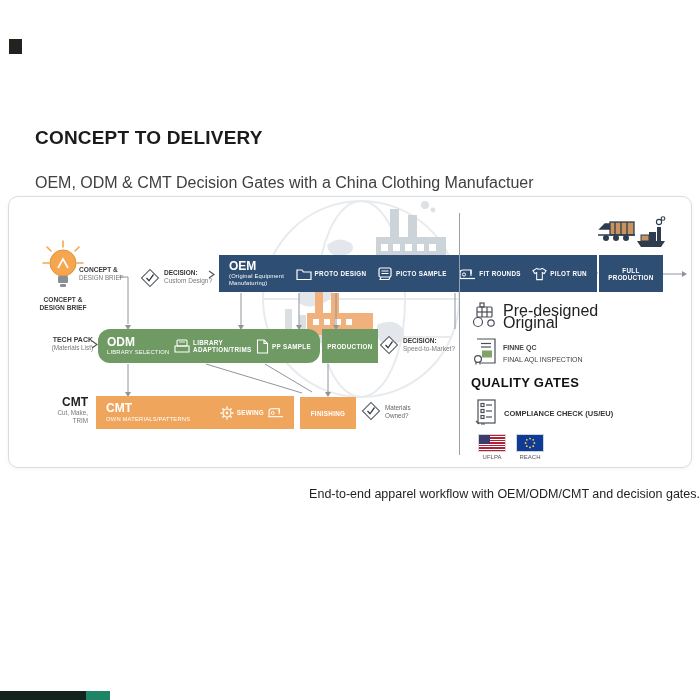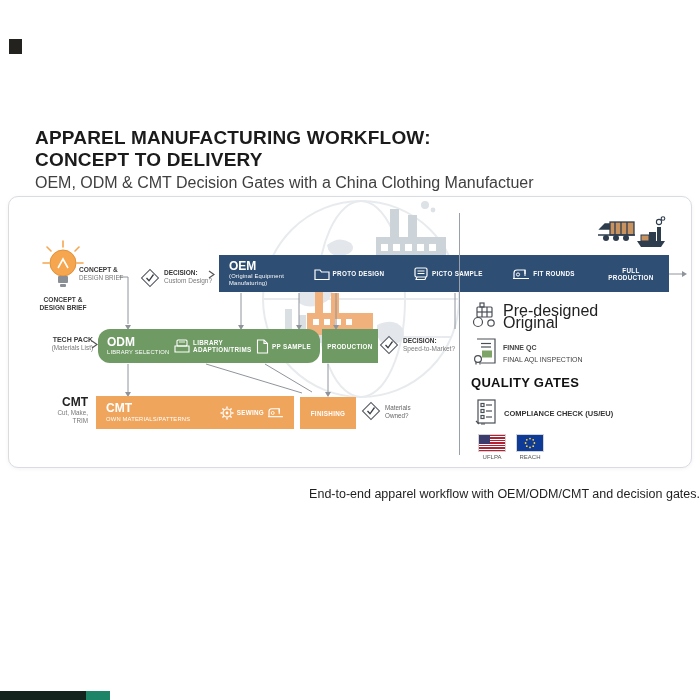--- a/index.html
+++ b/index.html
@@ -65,21 +65,20 @@
 </head>
 <body>
 
 <div class="page">
 
   <div class="artifact-a"></div>
   <div class="artifact-b"></div>
   <div class="artifact-c"></div>
 
   <div class="title">
-    <div>APPAREL MANUFACTURING WORKFLOW:</div>
     <div>CONCEPT TO DELIVERY</div>
   </div>
   <div class="subtitle">OEM, ODM &amp; CMT Decision Gates with a China Clothing Manufactuer</div>
 
   <div class="panel">
 
     <svg class="layer wm" width="684" height="272" viewBox="0 0 684 272">
       <g stroke="#e8ebee" stroke-width="2" fill="none">
         <circle cx="352" cy="102" r="98"></circle>
         <ellipse cx="352" cy="102" rx="44" ry="98"></ellipse>
@@ -206,21 +205,21 @@
       <polyline points="6.5,10 9,12.8 13.5,6.5" fill="none" stroke="#3a3f45" stroke-width="1.3"></polyline>
     </svg>
     <div class="abs" style="left:155px; top:72px;">
       <div class="dec-title">DECISION:</div>
       <div class="dec-q">Custom Design?</div>
     </div>
     <svg class="abs" style="left:199px; top:73px;" width="7" height="9" viewBox="0 0 7 9">
       <polyline points="1,1 6,4.5 1,8" fill="none" stroke="#555" stroke-width="1.2"></polyline>
     </svg>
 
-    <div class="band band-oem" style="left:210px; top:58px; width:450px; height:37px; padding:12px 10px;">
+    <div class="band band-oem" style="left:210px; top:58px; width:378px; height:37px; padding:12px 10px;">
       <div>
         <div class="bname">OEM</div>
         <div class="bsub">(Original Equipment</div>
         <div class="bsub" style="margin-top:0;">Manufaturing)</div>
       </div>
       <div class="step">
         <svg width="16" height="12" viewBox="0 0 16 12">
           <path d="M1 2 h5 l1.5 2 H15 v7.5 H1 Z" fill="none" stroke="#fff" stroke-width="1.2"></path>
         </svg>
         <span class="slabel">PROTO DESIGN</span>

